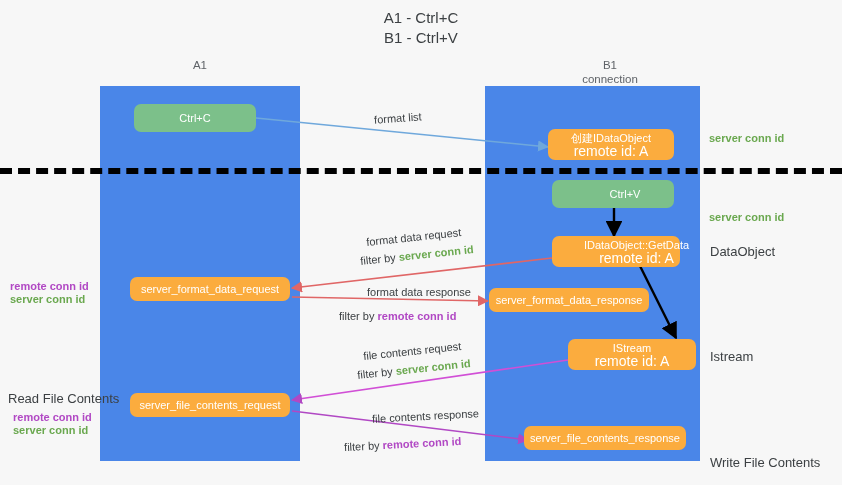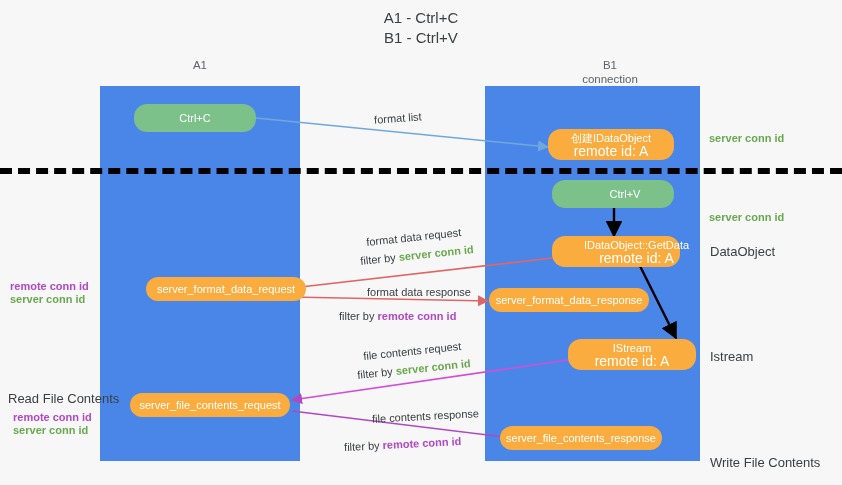--- a/index.html
+++ b/index.html
@@ -30,21 +30,21 @@
     background:#4a86e8;
   }
 
   
   .node{
     box-sizing:border-box;
     display:flex;flex-direction:column;
     align-items:center;justify-content:center;
     color:#ffffff;font-size:11px;line-height:13px;
     text-align:center;
-    border-radius:13px;
+    border-radius:7px;
     padding:2px 4px;
   }
   .node.green{background:#76c893;background:#7cc08a;}
   .node.orange{background:#fbb040;background:#fbac3e;}
   .node .l2{font-size:14px;}
 
   
   .lbl{font-size:11px;line-height:14px;color:#3c4043;white-space:nowrap;}
   .lbl.green{color:#6aa84f;font-weight:bold;}
   .lbl.purple{color:#b148c4;font-weight:bold;}
@@ -123,38 +123,38 @@
 
   <div class="abs node green" style="left:552px;top:180px;width:122px;height:28px;padding-left:28px;">
     <div>Ctrl+V</div>
   </div>
 
   <div class="abs node orange" style="left:552px;top:236px;width:128px;height:31px;padding-left:45px;">
     <div>IDataObject::GetData</div>
     <div class="l2">remote id: A</div>
   </div>
 
-  <div class="abs node orange" style="left:146px;top:277px;width:160px;height:24px;">
+  <div class="abs node orange" style="left:130px;top:277px;width:160px;height:24px;">
     <div>server_format_data_request</div>
   </div>
 
   <div class="abs node orange" style="left:489px;top:288px;width:160px;height:24px;">
     <div>server_format_data_response</div>
   </div>
 
   <div class="abs node orange" style="left:568px;top:339px;width:128px;height:31px;">
     <div>IStream</div>
     <div class="l2">remote id: A</div>
   </div>
 
   <div class="abs node orange" style="left:130px;top:393px;width:160px;height:24px;">
     <div>server_file_contents_request</div>
   </div>
 
-  <div class="abs node orange" style="left:500px;top:426px;width:162px;height:24px;">
+  <div class="abs node orange" style="left:524px;top:426px;width:162px;height:24px;">
     <div>server_file_contents_response</div>
   </div>
 
   <div class="abs lbl" style="left:374px;top:111px;transform:rotate(-4deg);">format list</div>
 
   <div class="abs lbl" style="left:366px;top:230px;transform:rotate(-6deg);">format data request</div>
   <div class="abs" style="left:360px;top:245px;transform:rotate(-6deg);">
     <span class="lbl" style="display:inline;">filter by </span><span class="lbl green" style="display:inline;">server conn id</span>
   </div>
 

